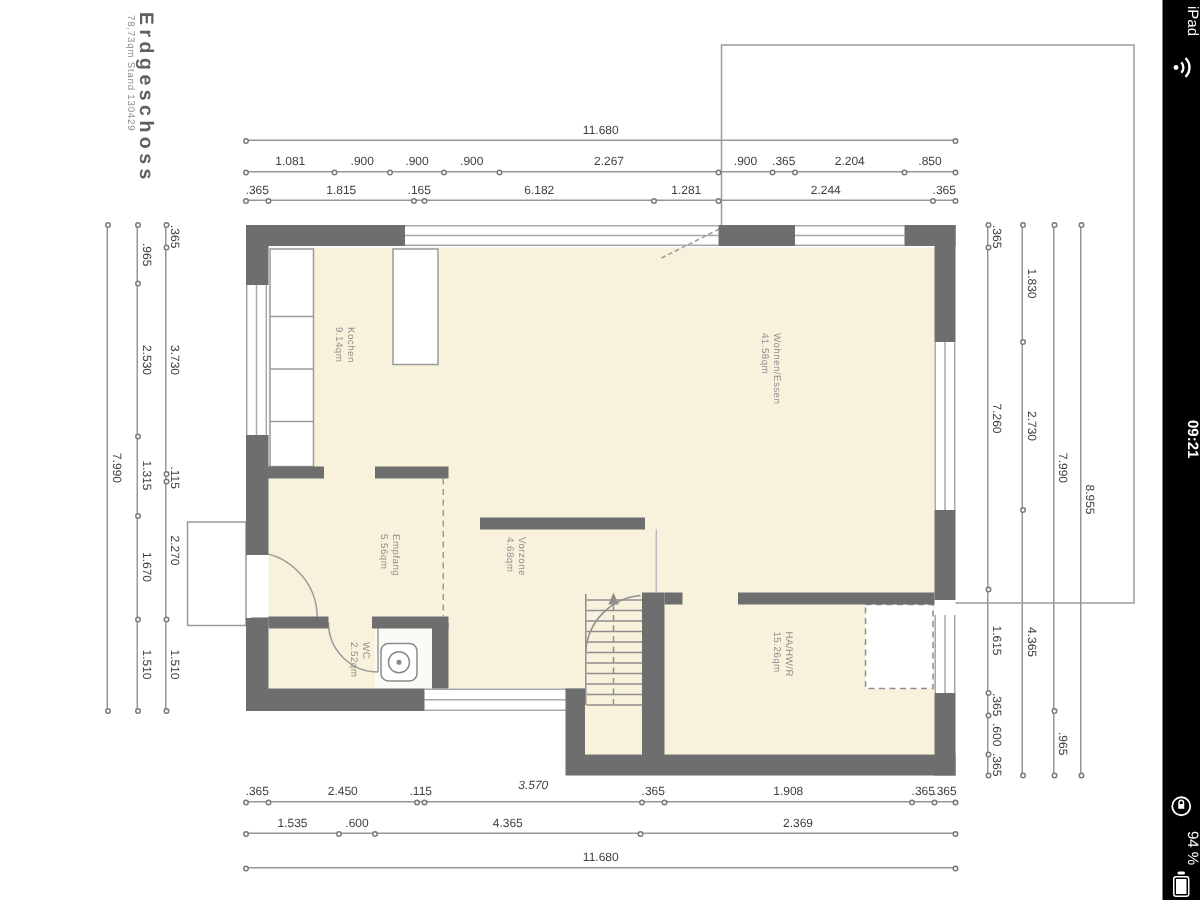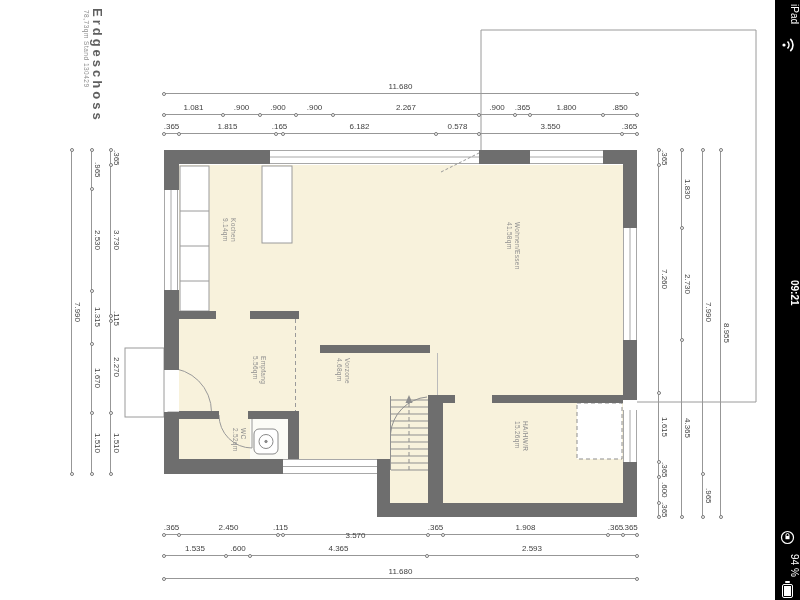--- a/index.html
+++ b/index.html
@@ -136,67 +136,67 @@
         <div class="dim-label" style="left: 260px; top: 102px; width: 36px; height: 11px;">.900</div>
         <div class="dim-tick" style="left: 294px; top: 112.5px;"></div>
         <div class="dim-label" style="left: 296px; top: 102px; width: 37px; height: 11px;">.900</div>
         <div class="dim-tick" style="left: 331px; top: 112.5px;"></div>
         <div class="dim-label" style="left: 333px; top: 102px; width: 146px; height: 11px;">2.267</div>
         <div class="dim-tick" style="left: 477px; top: 112.5px;"></div>
         <div class="dim-label" style="left: 479px; top: 102px; width: 36px; height: 11px;">.900</div>
         <div class="dim-tick" style="left: 513px; top: 112.5px;"></div>
         <div class="dim-label" style="left: 515px; top: 102px; width: 15px; height: 11px;">.365</div>
         <div class="dim-tick" style="left: 528px; top: 112.5px;"></div>
-        <div class="dim-label" style="left: 530px; top: 102px; width: 73px; height: 11px;">1.800</div>
+        <div class="dim-label" style="left: 530px; top: 102px; width: 73px; height: 11px;">2.204</div>
         <div class="dim-tick" style="left: 601px; top: 112.5px;"></div>
         <div class="dim-label" style="left: 603px; top: 102px; width: 34px; height: 11px;">.850</div>
         <div class="dim-tick" style="left: 635px; top: 112.5px;"></div>
         <div class="dim-line" style="left: 164px; top: 133px; width: 473px; height: 1px;"></div>
         <div class="dim-tick" style="left: 162px; top: 131.5px;"></div>
         <div class="dim-label" style="left: 164px; top: 121px; width: 15px; height: 11px;">.365</div>
         <div class="dim-tick" style="left: 177px; top: 131.5px;"></div>
         <div class="dim-label" style="left: 179px; top: 121px; width: 97px; height: 11px;">1.815</div>
         <div class="dim-tick" style="left: 274px; top: 131.5px;"></div>
         <div class="dim-label" style="left: 276px; top: 121px; width: 7px; height: 11px;">.165</div>
         <div class="dim-tick" style="left: 281px; top: 131.5px;"></div>
         <div class="dim-label" style="left: 283px; top: 121px; width: 153px; height: 11px;">6.182</div>
         <div class="dim-tick" style="left: 434px; top: 131.5px;"></div>
-        <div class="dim-label" style="left: 436px; top: 121px; width: 43px; height: 11px;">0.578</div>
+        <div class="dim-label" style="left: 436px; top: 121px; width: 43px; height: 11px;">1.281</div>
         <div class="dim-tick" style="left: 477px; top: 131.5px;"></div>
-        <div class="dim-label" style="left: 479px; top: 121px; width: 143px; height: 11px;">3.550</div>
+        <div class="dim-label" style="left: 479px; top: 121px; width: 143px; height: 11px;">2.244</div>
         <div class="dim-tick" style="left: 620px; top: 131.5px;"></div>
         <div class="dim-label" style="left: 622px; top: 121px; width: 15px; height: 11px;">.365</div>
         <div class="dim-tick" style="left: 635px; top: 131.5px;"></div>
         <div class="dim-line" style="left: 164px; top: 534px; width: 473px; height: 1px;"></div>
         <div class="dim-tick" style="left: 162px; top: 532.5px;"></div>
         <div class="dim-label" style="left: 164px; top: 522px; width: 15px; height: 11px;">.365</div>
         <div class="dim-tick" style="left: 177px; top: 532.5px;"></div>
         <div class="dim-label" style="left: 179px; top: 522px; width: 99px; height: 11px;">2.450</div>
         <div class="dim-tick" style="left: 276px; top: 532.5px;"></div>
         <div class="dim-label" style="left: 278px; top: 522px; width: 5px; height: 11px;">.115</div>
         <div class="dim-tick" style="left: 281px; top: 532.5px;"></div>
-        <div class="dim-label" style="left: 283px; top: 530px; width: 145px; height: 11px;">3.570</div>
+        <div class="dim-label" style="left: 283px; top: 518px; width: 145px; height: 11px; font-style: italic;">3.570</div>
         <div class="dim-tick" style="left: 426px; top: 532.5px;"></div>
         <div class="dim-label" style="left: 428px; top: 522px; width: 15px; height: 11px;">.365</div>
         <div class="dim-tick" style="left: 441px; top: 532.5px;"></div>
         <div class="dim-label" style="left: 443px; top: 522px; width: 165px; height: 11px;">1.908</div>
         <div class="dim-tick" style="left: 606px; top: 532.5px;"></div>
         <div class="dim-label" style="left: 608px; top: 522px; width: 15px; height: 11px;">.365</div>
         <div class="dim-tick" style="left: 621px; top: 532.5px;"></div>
         <div class="dim-label" style="left: 623px; top: 522px; width: 14px; height: 11px;">.365</div>
         <div class="dim-tick" style="left: 635px; top: 532.5px;"></div>
         <div class="dim-line" style="left: 164px; top: 555px; width: 473px; height: 1px;"></div>
         <div class="dim-tick" style="left: 162px; top: 553.5px;"></div>
         <div class="dim-label" style="left: 164px; top: 543px; width: 62px; height: 11px;">1.535</div>
         <div class="dim-tick" style="left: 224px; top: 553.5px;"></div>
         <div class="dim-label" style="left: 226px; top: 543px; width: 24px; height: 11px;">.600</div>
         <div class="dim-tick" style="left: 248px; top: 553.5px;"></div>
         <div class="dim-label" style="left: 250px; top: 543px; width: 177px; height: 11px;">4.365</div>
         <div class="dim-tick" style="left: 425px; top: 553.5px;"></div>
-        <div class="dim-label" style="left: 427px; top: 543px; width: 210px; height: 11px;">2.593</div>
+        <div class="dim-label" style="left: 427px; top: 543px; width: 210px; height: 11px;">2.369</div>
         <div class="dim-tick" style="left: 635px; top: 553.5px;"></div>
         <div class="dim-line" style="left: 164px; top: 578px; width: 473px; height: 1px;"></div>
         <div class="dim-tick" style="left: 162px; top: 576.5px;"></div>
         <div class="dim-label" style="left: 164px; top: 566px; width: 473px; height: 11px;">11.680</div>
         <div class="dim-tick" style="left: 635px; top: 576.5px;"></div>
         <div class="dim-line" style="left: 110px; top: 150px; width: 1px; height: 324px;"></div>
         <div class="dim-tick" style="left: 108.5px; top: 148px;"></div>
         <div class="dim-label v" style="left: 111px; top: 150px; width: 11px; height: 15px;">.365</div>
         <div class="dim-tick" style="left: 108.5px; top: 163px;"></div>
         <div class="dim-label v" style="left: 111px; top: 165px; width: 11px; height: 151px;">3.730</div>

